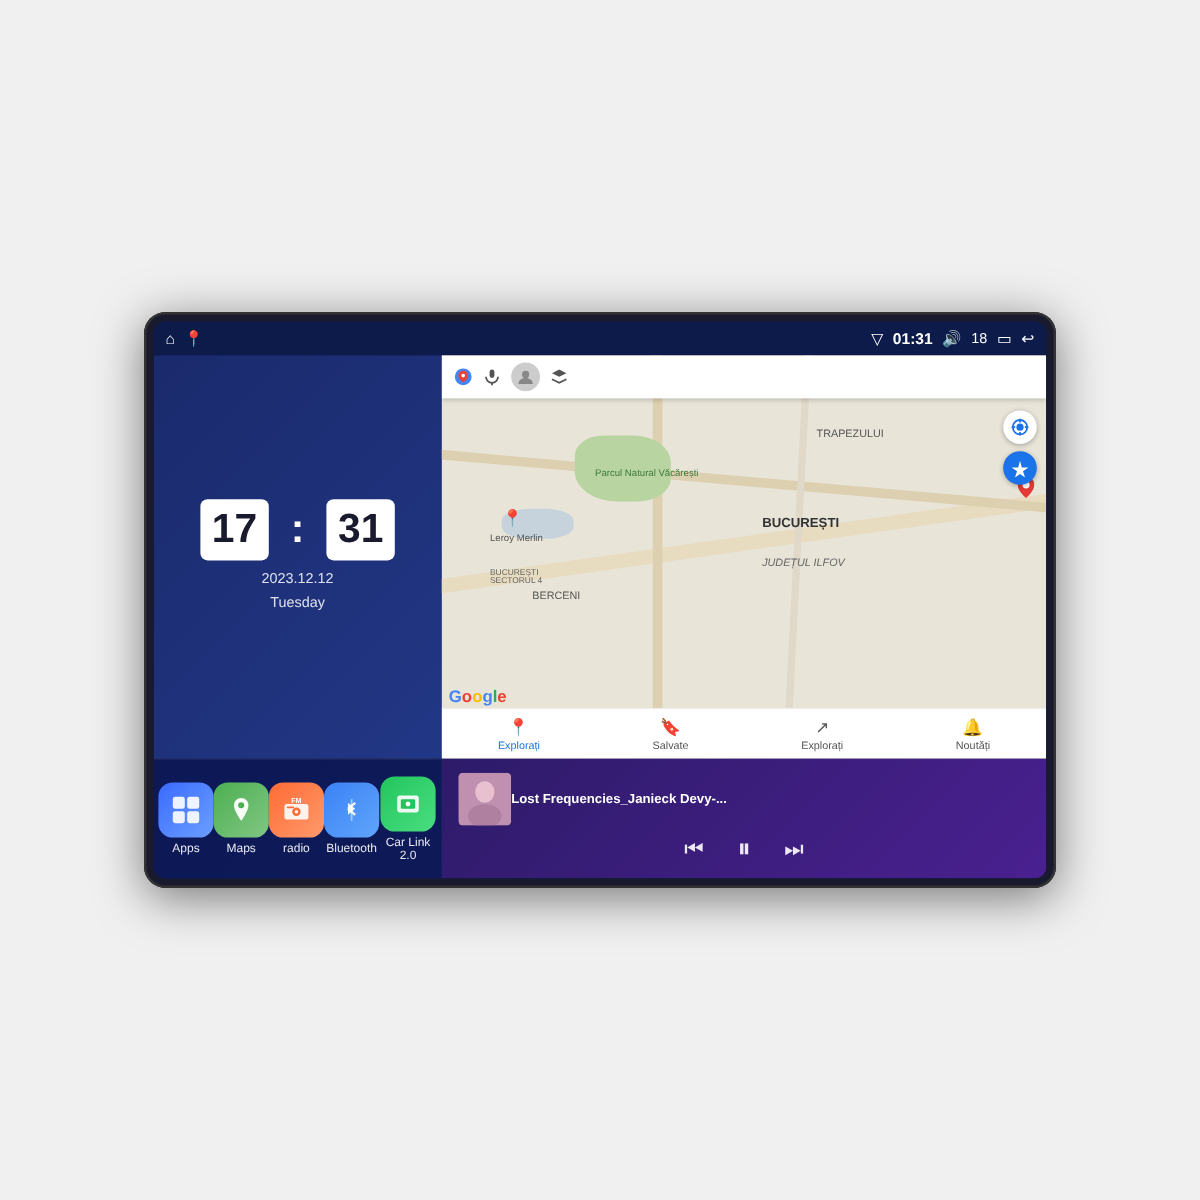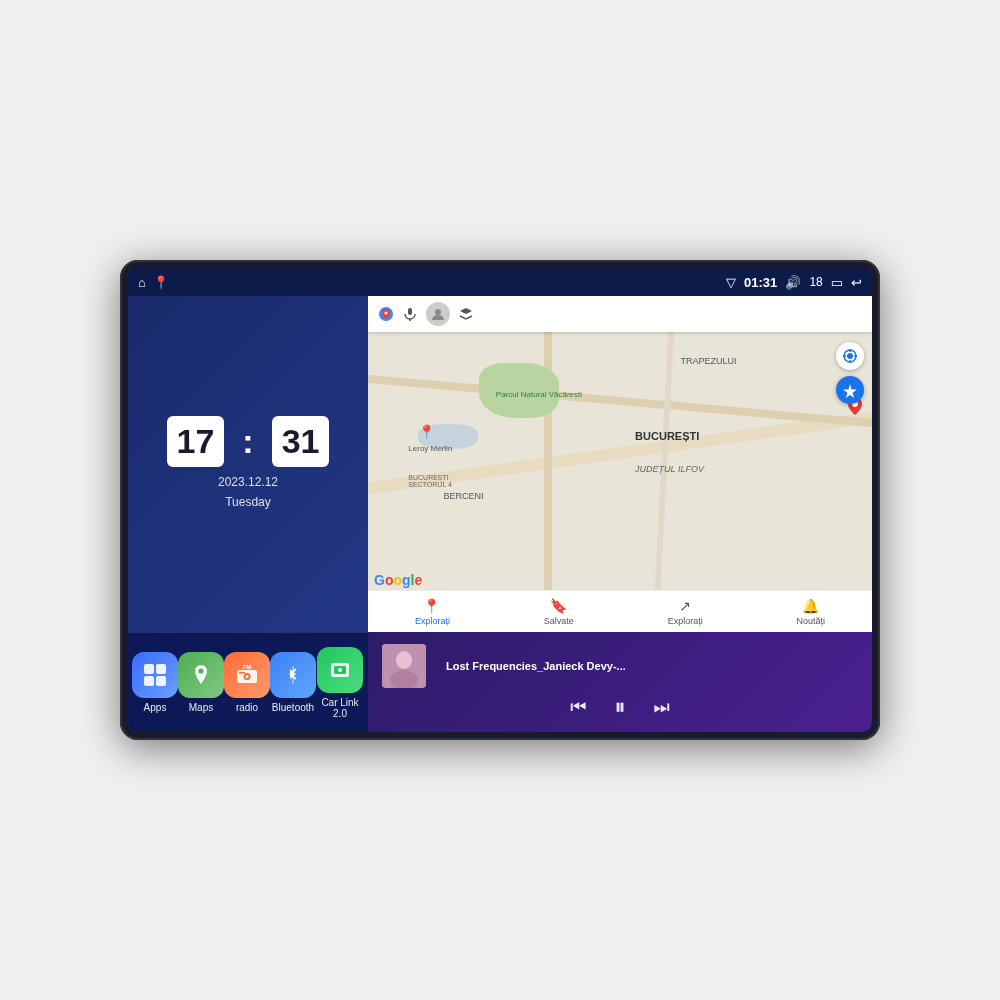--- a/index.html
+++ b/index.html
@@ -242,21 +242,21 @@
       background: linear-gradient(135deg, #2d1b69, #4a2090);
       display: flex;
       flex-direction: column;
       justify-content: center;
       padding: 8px 14px;
       gap: 6px;
     }
     .music-top {
       display: flex;
       align-items: center;
-      gap: 20px;
+      gap: 0;
     }
     .album-art {
       width: 44px;
       height: 44px;
       border-radius: 4px;
       background: linear-gradient(135deg, #c0a0c0, #e0b0d0);
       overflow: hidden;
       flex-shrink: 0;
       display: flex;
       align-items: center;

